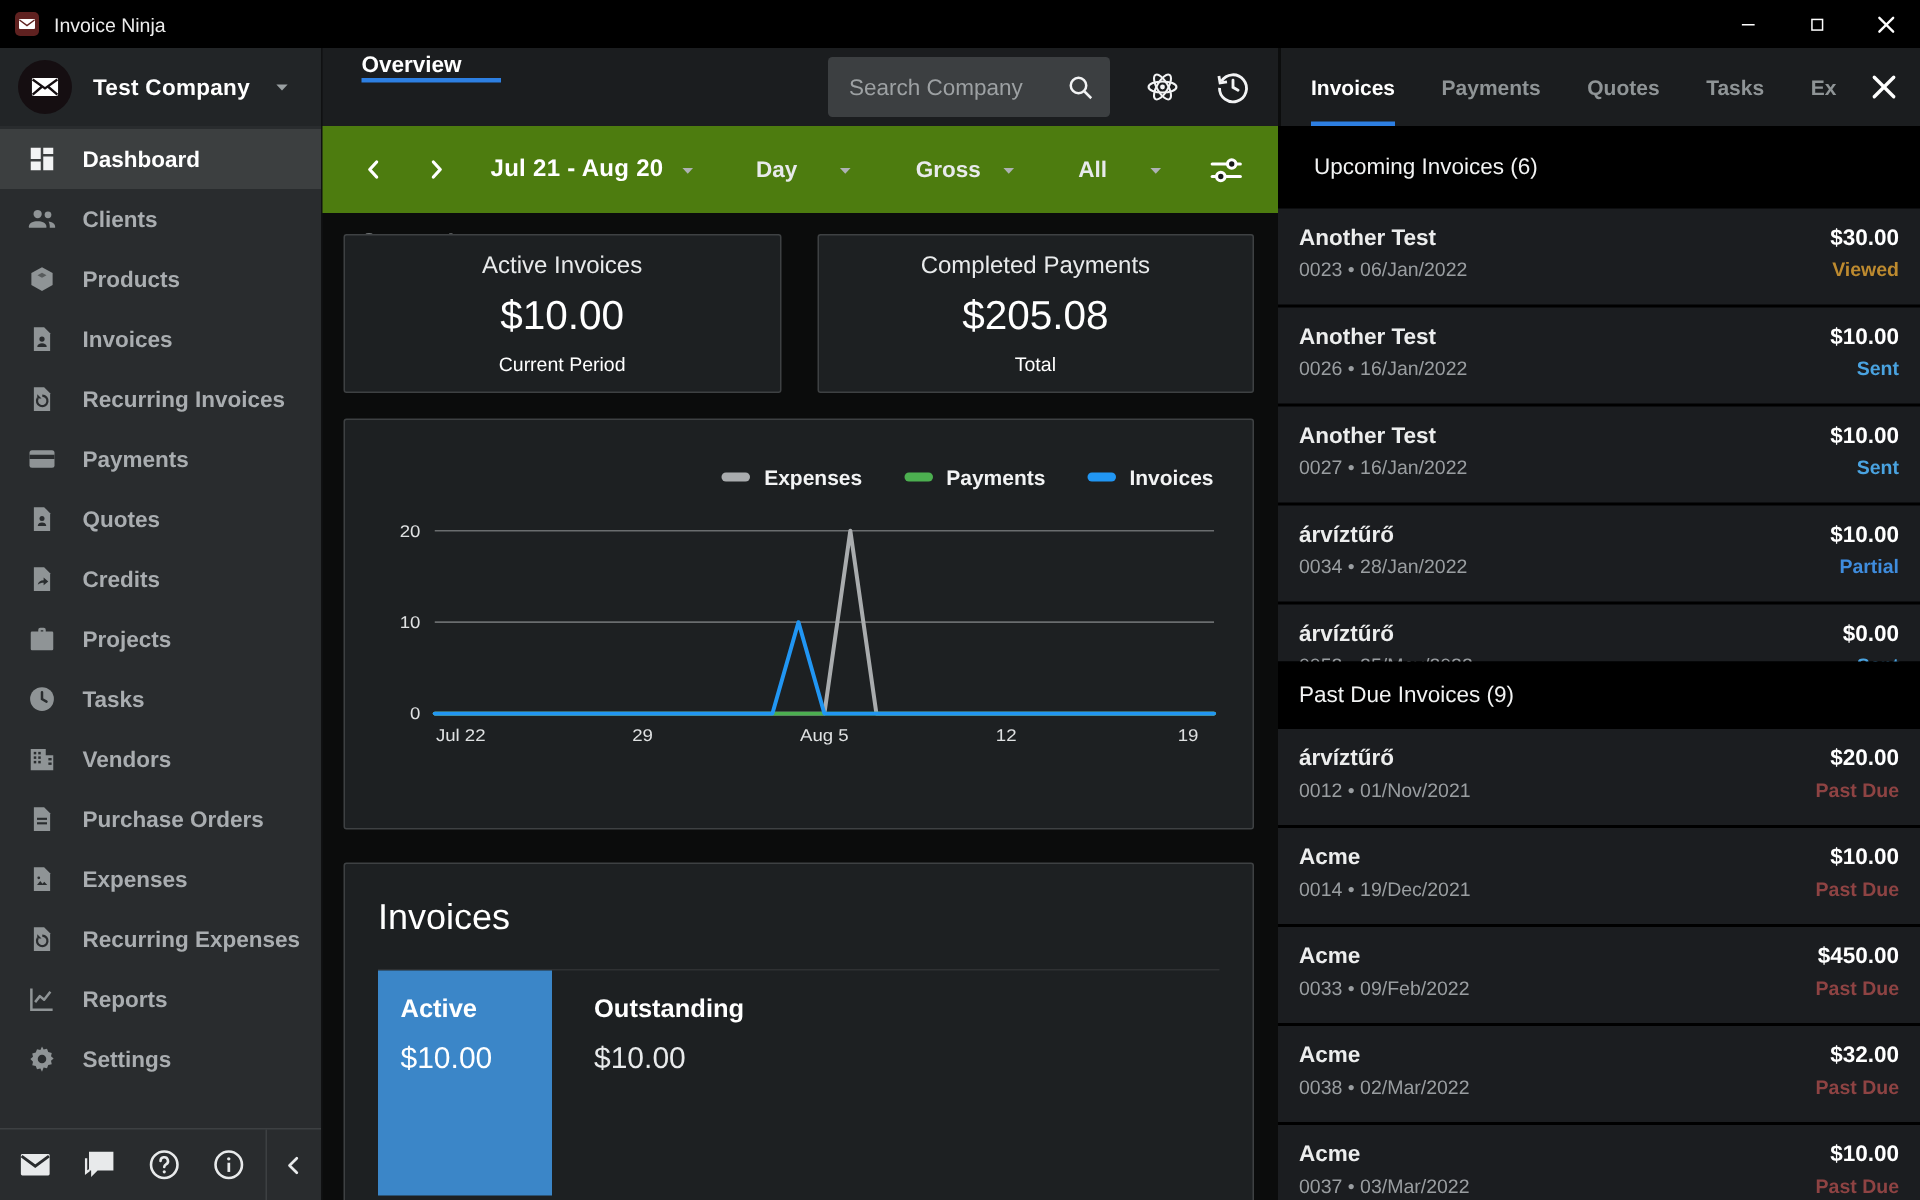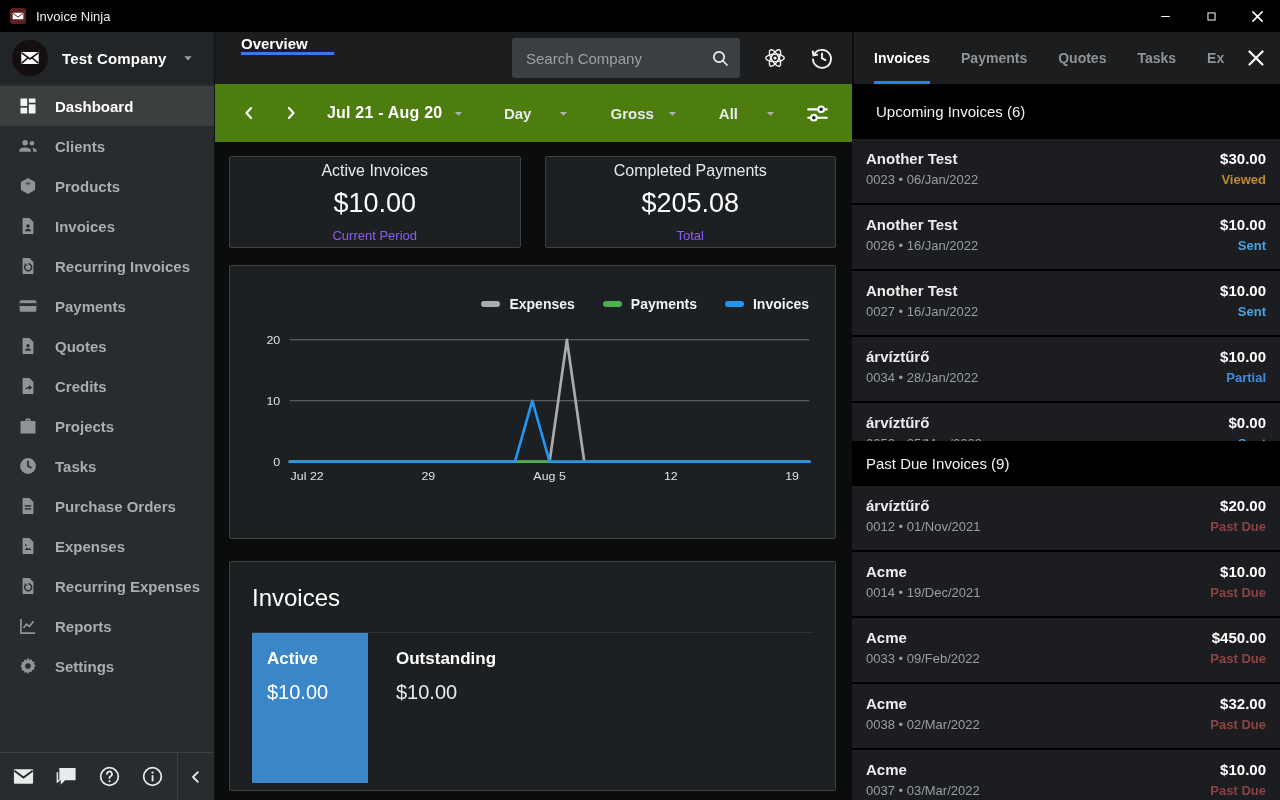--- a/index.html
+++ b/index.html
@@ -40,21 +40,21 @@
   .collapse-btn { flex:1; display:flex; align-items:center; justify-content:center; color:#e8eaeb; }
   .collapse-btn .icon { width:18px; height:18px; }
 
   
   .center { width:637px; display:flex; flex-direction:column; background:#0b0c0c; }
   .topbar { height:52px; background:#1b1d1f; display:flex; align-items:center; flex:none; }
   .tabs { display:flex; height:100%; padding-left:26px; gap:36px;flex-direction:column; }
   .tab { height:100%; display:flex; align-items:center; font-size:15px; font-weight:700; color:#8f9496;
          border-bottom:3px solid transparent; padding-top:3px; cursor:default; white-space:nowrap; }
   .tab.active { color:#fff; border-bottom-color:#2d7fe2; }
-  .search-box { margin-left:auto; width:228px; height:40px; background:#3c3f41; border-radius:3px;
+  .search-box { margin-left:auto; width:188px; height:40px; background:#3c3f41; border-radius:3px;
          display:flex; align-items:center; padding:0 10px 0 14px; }
   .search-box input { flex:1; min-width:0; background:transparent; border:none; outline:none; color:#e8eaeb; font-size:15px;
          font-family:"Liberation Sans", sans-serif; }
   .search-box input::placeholder { color:#9da1a3; }
   .search-ic { width:20px; height:20px; color:#f2f3f4; }
   .tb-action { width:24px; height:24px; color:#f2f3f4; margin-left:23px; cursor:default; }
   .tb-action:last-of-type { margin-right:18px; }
 
   .toolbar { height:58px; background:#4d7c0f; display:flex; align-items:center; flex:none; padding:0 22px 0 24px; }
   .nav-chev { width:20px; height:20px; color:#fff; cursor:default; }
@@ -64,25 +64,25 @@
   .toolbar .spacer { flex:1; }
   .dd { display:flex; align-items:center; cursor:default; }
   .dd-label { color:#e8eaeb; font-size:15px; font-weight:600; }
   .dd.gap { margin-left:38px; }
   .dd .dd-caret { margin-left:24px; }
   .dd.tight .dd-caret { margin-left:10px; }
   .tune-btn { width:25px; height:25px; color:#fff; margin-left:26px; cursor:default; }
 
   .content { flex:1; padding:14px 16px 0 14px; overflow:hidden; }
   .cards-row { display:flex; gap:24px; }
-  .stat-card { flex:1; height:92px; background:#1d2022; border:1px solid #3e4143; border-radius:2px;
+  .stat-card { flex:1; height:106px; background:#1d2022; border:1px solid #3e4143; border-radius:2px;
         display:flex; flex-direction:column; align-items:center; justify-content:center; }
   .stat-title { font-size:16px; color:#e8eaeb; font-weight:400; }
   .stat-value { font-size:27px; color:#fff; margin-top:8px; font-weight:400; }
-  .stat-caption { font-size:13px; color:#8b5cf6; margin-top:9px; }
+  .stat-caption { font-size:13px; color:#ffffff; margin-top:9px; }
 
   .chart-card { margin-top:17px; height:274px; background:#1d2022; border:1px solid #3e4143; border-radius:2px;
         padding:14px 18px 0 14px; display:flex; flex-direction:column; }
   .legend-row { display:flex; justify-content:flex-end; gap:28px; padding:14px 8px 0 0; height:34px; }
   .legend-item { display:flex; align-items:center; gap:9px; color:#f2f3f4; font-size:14px; font-weight:600; cursor:default; }
   .legend-swatch { width:19px; height:6px; border-radius:3px; display:inline-block; }
   .chart-svg { width:100%; height:196px; margin-top:4px; }
   .chart-svg text { font-family:"Liberation Sans", sans-serif; }
 
   .invoices-card { margin-top:22px; height:230px; background:#1d2022; border:1px solid #3e4143; border-radius:2px;
@@ -267,20 +267,38 @@
             <svg viewBox="0 0 24 24" fill="currentColor">
               <circle cx="12" cy="12" r="9.5"></circle>
               <path d="M12 6.5V12l3.6 2.1" stroke="#292c2e" stroke-width="2" fill="none" stroke-linecap="round"></path>
             </svg>
           </span>
           <span class="nav-label">Tasks</span>
         </div>
         <div class="nav-item">
           <span class="icon nav-ic">
             <svg viewBox="0 0 24 24" fill="currentColor">
+              <path d="M3 21V4h12v17zM15 21V9h6v12z"></path>
+              <g fill="#292c2e">
+                <rect x="5.4" y="6.3" width="2" height="2"></rect>
+                <rect x="9" y="6.3" width="2" height="2"></rect>
+                <rect x="5.4" y="9.9" width="2" height="2"></rect>
+                <rect x="9" y="9.9" width="2" height="2"></rect>
+                <rect x="5.4" y="13.5" width="2" height="2"></rect>
+                <rect x="9" y="13.5" width="2" height="2"></rect>
+                <rect x="17.1" y="11.2" width="2.6" height="1.9"></rect>
+                <rect x="17.1" y="14.8" width="2.6" height="1.9"></rect>
+              </g>
+            </svg>
+          </span>
+          <span class="nav-label">Vendors</span>
+        </div>
+        <div class="nav-item">
+          <span class="icon nav-ic">
+            <svg viewBox="0 0 24 24" fill="currentColor">
               <path d="M5.5 2.5h8.2l4.8 4.8v14.2H5.5z"></path>
               <g fill="#292c2e">
                 <rect x="8" y="11" width="8" height="1.7"></rect>
                 <rect x="8" y="14.6" width="8" height="1.7"></rect>
               </g>
             </svg>
           </span>
           <span class="nav-label">Purchase Orders</span>
         </div>
         <div class="nav-item">

